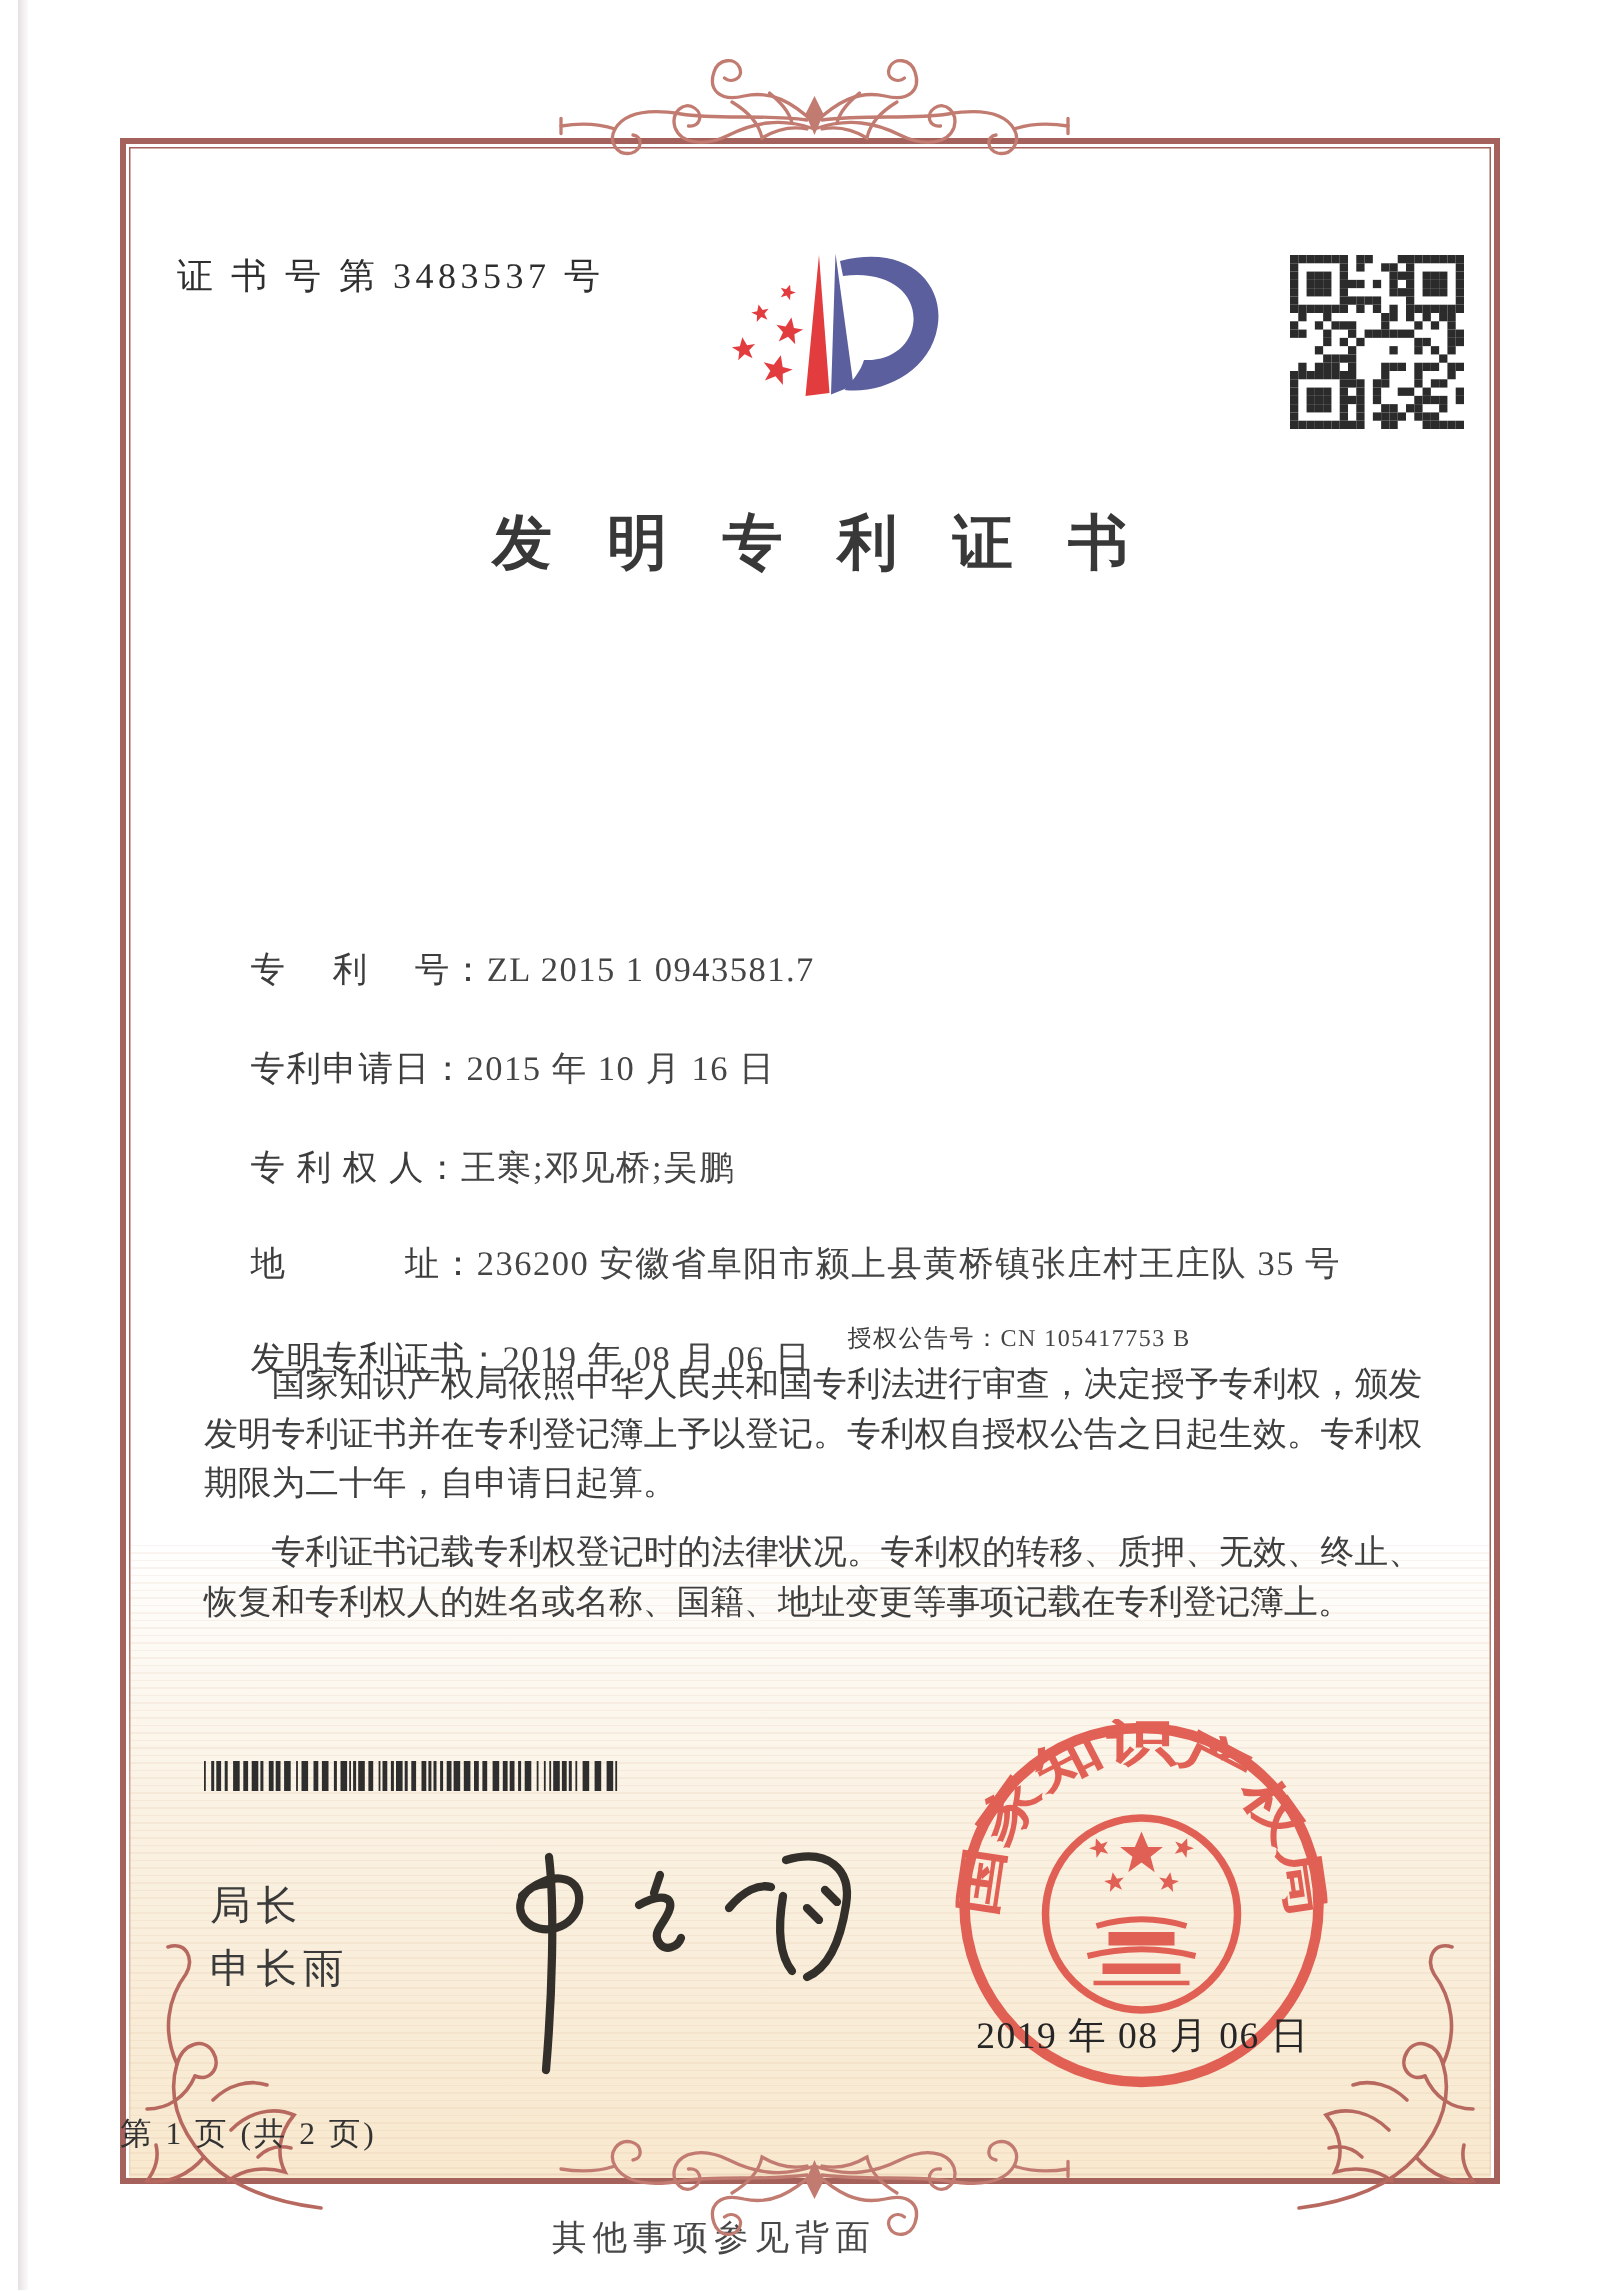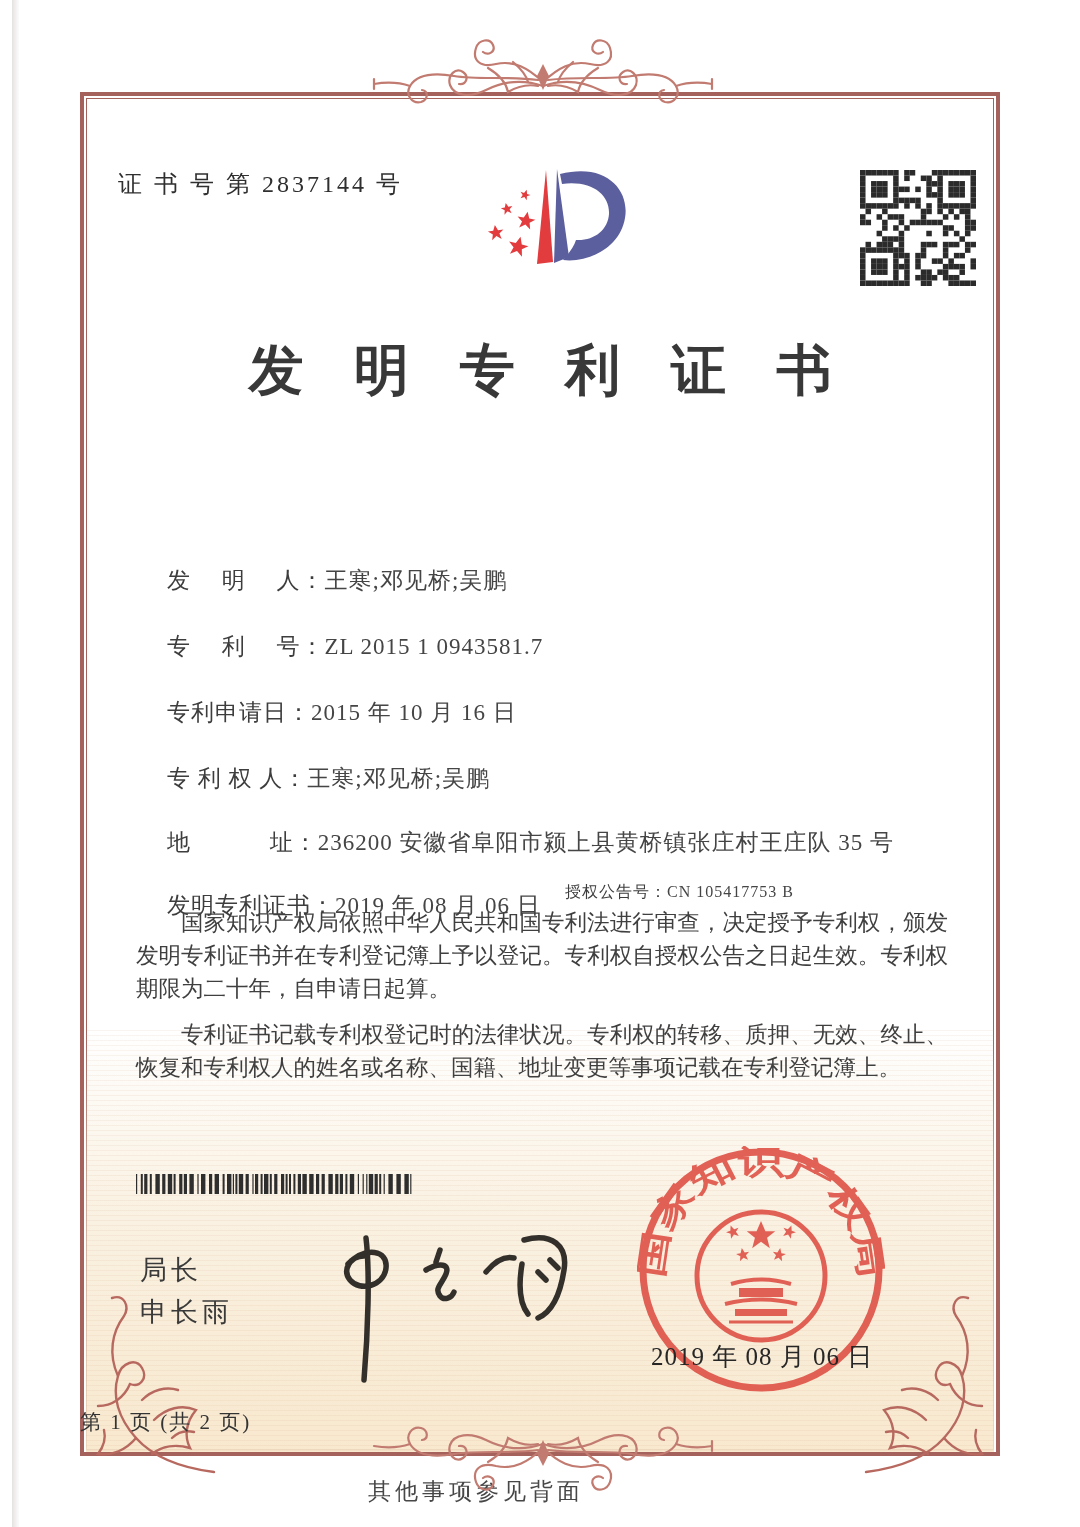--- a/index.html
+++ b/index.html
@@ -21,21 +21,21 @@
   .texture{position:absolute;left:86px;top:1030px;width:908px;height:422px;
     background:
       repeating-linear-gradient(to bottom, rgba(206,150,116,0.10) 0px, rgba(206,150,116,0.10) 1px, transparent 1px, transparent 5px),
       linear-gradient(to bottom, rgba(247,235,214,0) 0%, rgba(246,231,205,0.55) 40%, rgba(247,230,201,0.9) 100%);
     pointer-events:none;}
   .cert-number{position:absolute;left:118px;top:168px;font-size:24px;letter-spacing:3px;color:#2f2f2f;white-space:pre;}
   .logo{position:absolute;left:468px;top:150px;width:180px;height:150px;}
   .qr{position:absolute;left:860px;top:170px;width:116px;height:116px;}
   .qr svg{fill:#2b2b2b;}
   .title{position:absolute;left:80px;top:334px;width:920px;text-align:center;
-    font-size:55px;font-weight:600;color:#383838;letter-spacing:0.92em;padding-left:0.92em;box-sizing:border-box;white-space:nowrap;}
+    font-size:40px;font-weight:600;color:#383838;letter-spacing:0.92em;padding-left:0.92em;box-sizing:border-box;white-space:nowrap;}
   .field-row{position:absolute;left:140px;font-size:23px;color:#404040;white-space:pre;letter-spacing:1px;}
   .row-name{top:470px;} .row-inventor{top:539px;} .row-patno{top:605px;}
   .row-filing{top:671px;} .row-patentee{top:737px;} .row-address{top:801px;}
   .row-grant{top:864px;} .grant-no{position:absolute;left:545px;top:864px;font-size:16px;white-space:pre;letter-spacing:1px;}
   .field-label{color:#3d3d3d;}
   .field-value{color:#454545;}
   .body-text{position:absolute;left:136px;top:906px;width:812px;font-size:22.5px;
     line-height:33px;text-align:justify;color:#3f3f3f;z-index:2;}
   .body-text p{margin:0 0 13px 0;text-indent:2em;}
   .barcode{position:absolute;left:136px;top:1174px;width:280px;height:20px;z-index:2;}
@@ -125,21 +125,21 @@
         <path d="M64,88 C54,66 58,44 70,28 C76,18 70,6 58,10"></path>
         <path d="M82,150 C72,162 58,168 44,166 C50,158 52,150 50,142"></path>
         <path d="M100,132 C112,120 128,116 142,122 C132,134 130,148 136,160 C122,156 108,158 98,166"></path>
         <path d="M88,112 C98,102 112,98 124,102"></path>
         <path d="M76,96 C70,110 58,118 44,118"></path>
         <path d="M118,150 C124,144 132,142 140,144"></path>
       </g>
     </svg>
   </div>
 
-  <div class="cert-number">证 书 号 第 2837144 号</div>
+  <div class="cert-number">证 书 号 第 3483537 号</div>
 
   <div class="logo">
     <svg width="180" height="150" viewBox="0 0 180 150" xmlns="http://www.w3.org/2000/svg">
       <defs>
         <path id="star" d="M0,-10 L2.94,-3.09 L9.51,-3.09 L4.05,1.18 L5.88,8.09 L0,3.82 L-5.88,8.09 L-4.05,1.18 L-9.51,-3.09 L-2.94,-3.09 Z"></path>
       </defs>
       <g fill="#e23c3f">
         <use href="#star" transform="translate(57,45) scale(0.55) rotate(18)"></use>
         <use href="#star" transform="translate(39,59) scale(0.62) rotate(-12)"></use>
         <use href="#star" transform="translate(58,71) scale(0.95) rotate(10)"></use>
@@ -382,23 +382,20 @@
         <rect x="88.38" y="110.48" width="5.52" height="5.52"></rect>
         <rect x="93.90" y="110.48" width="5.52" height="5.52"></rect>
         <rect x="99.43" y="110.48" width="5.52" height="5.52"></rect>
         <rect x="104.95" y="110.48" width="5.52" height="5.52"></rect>
         <rect x="110.48" y="110.48" width="5.52" height="5.52"></rect>
       </svg>
   </div>
 
   <div class="title">发明专利证书</div>
 
-  <div class="field-row row-inventor">
-    <span class="field-label">发　 明　 人：</span><span class="field-value">王寒;邓见桥;吴鹏</span>
-  </div>
   <div class="field-row row-patno">
     <span class="field-label">专　 利　 号：</span><span class="field-value">ZL 2015 1 0943581.7</span>
   </div>
   <div class="field-row row-filing">
     <span class="field-label">专利申请日：</span><span class="field-value">2015 年 10 月 16 日</span>
   </div>
   <div class="field-row row-patentee">
     <span class="field-label">专 利 权 人：</span><span class="field-value">王寒;邓见桥;吴鹏</span>
   </div>
   <div class="field-row row-address">

